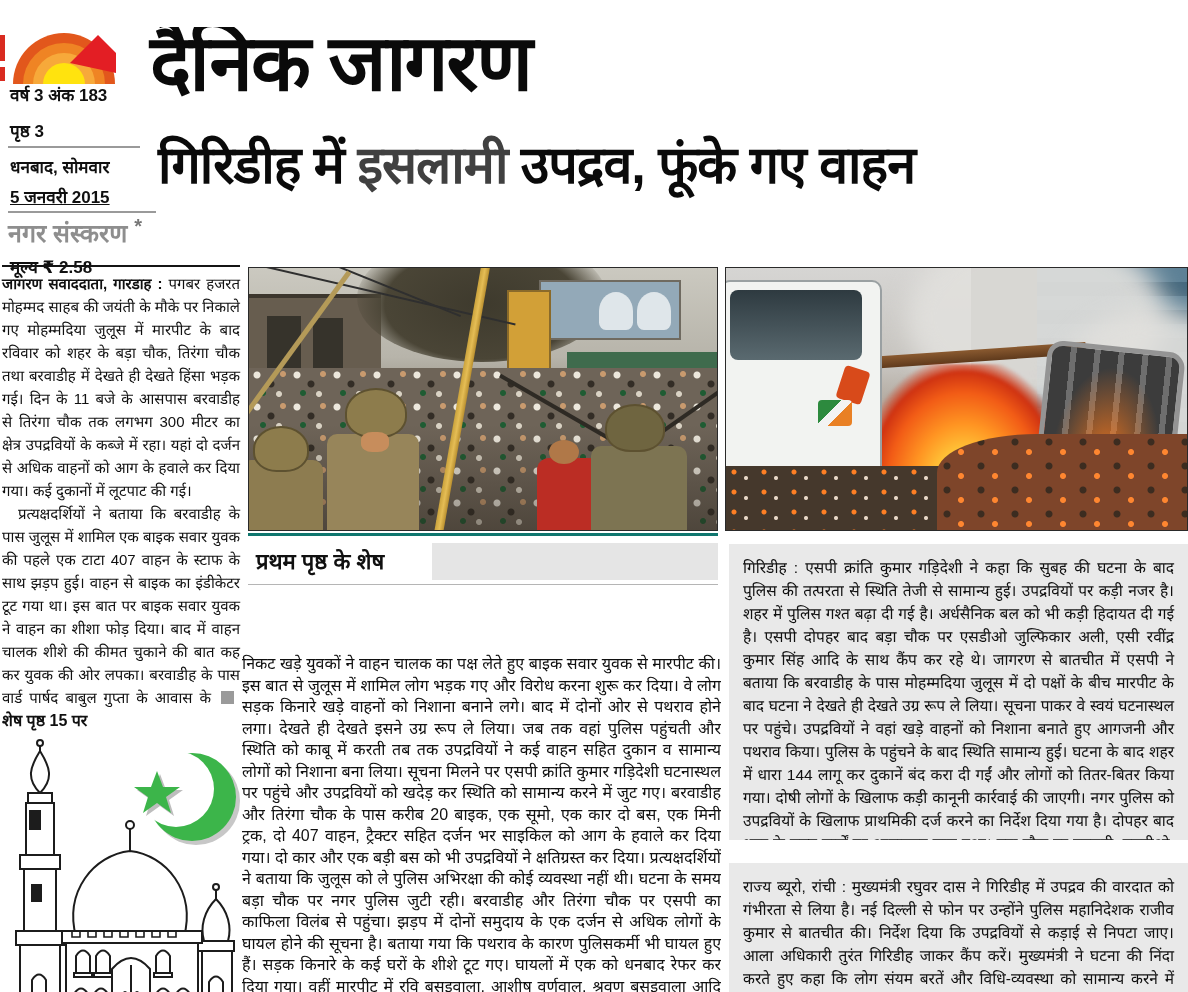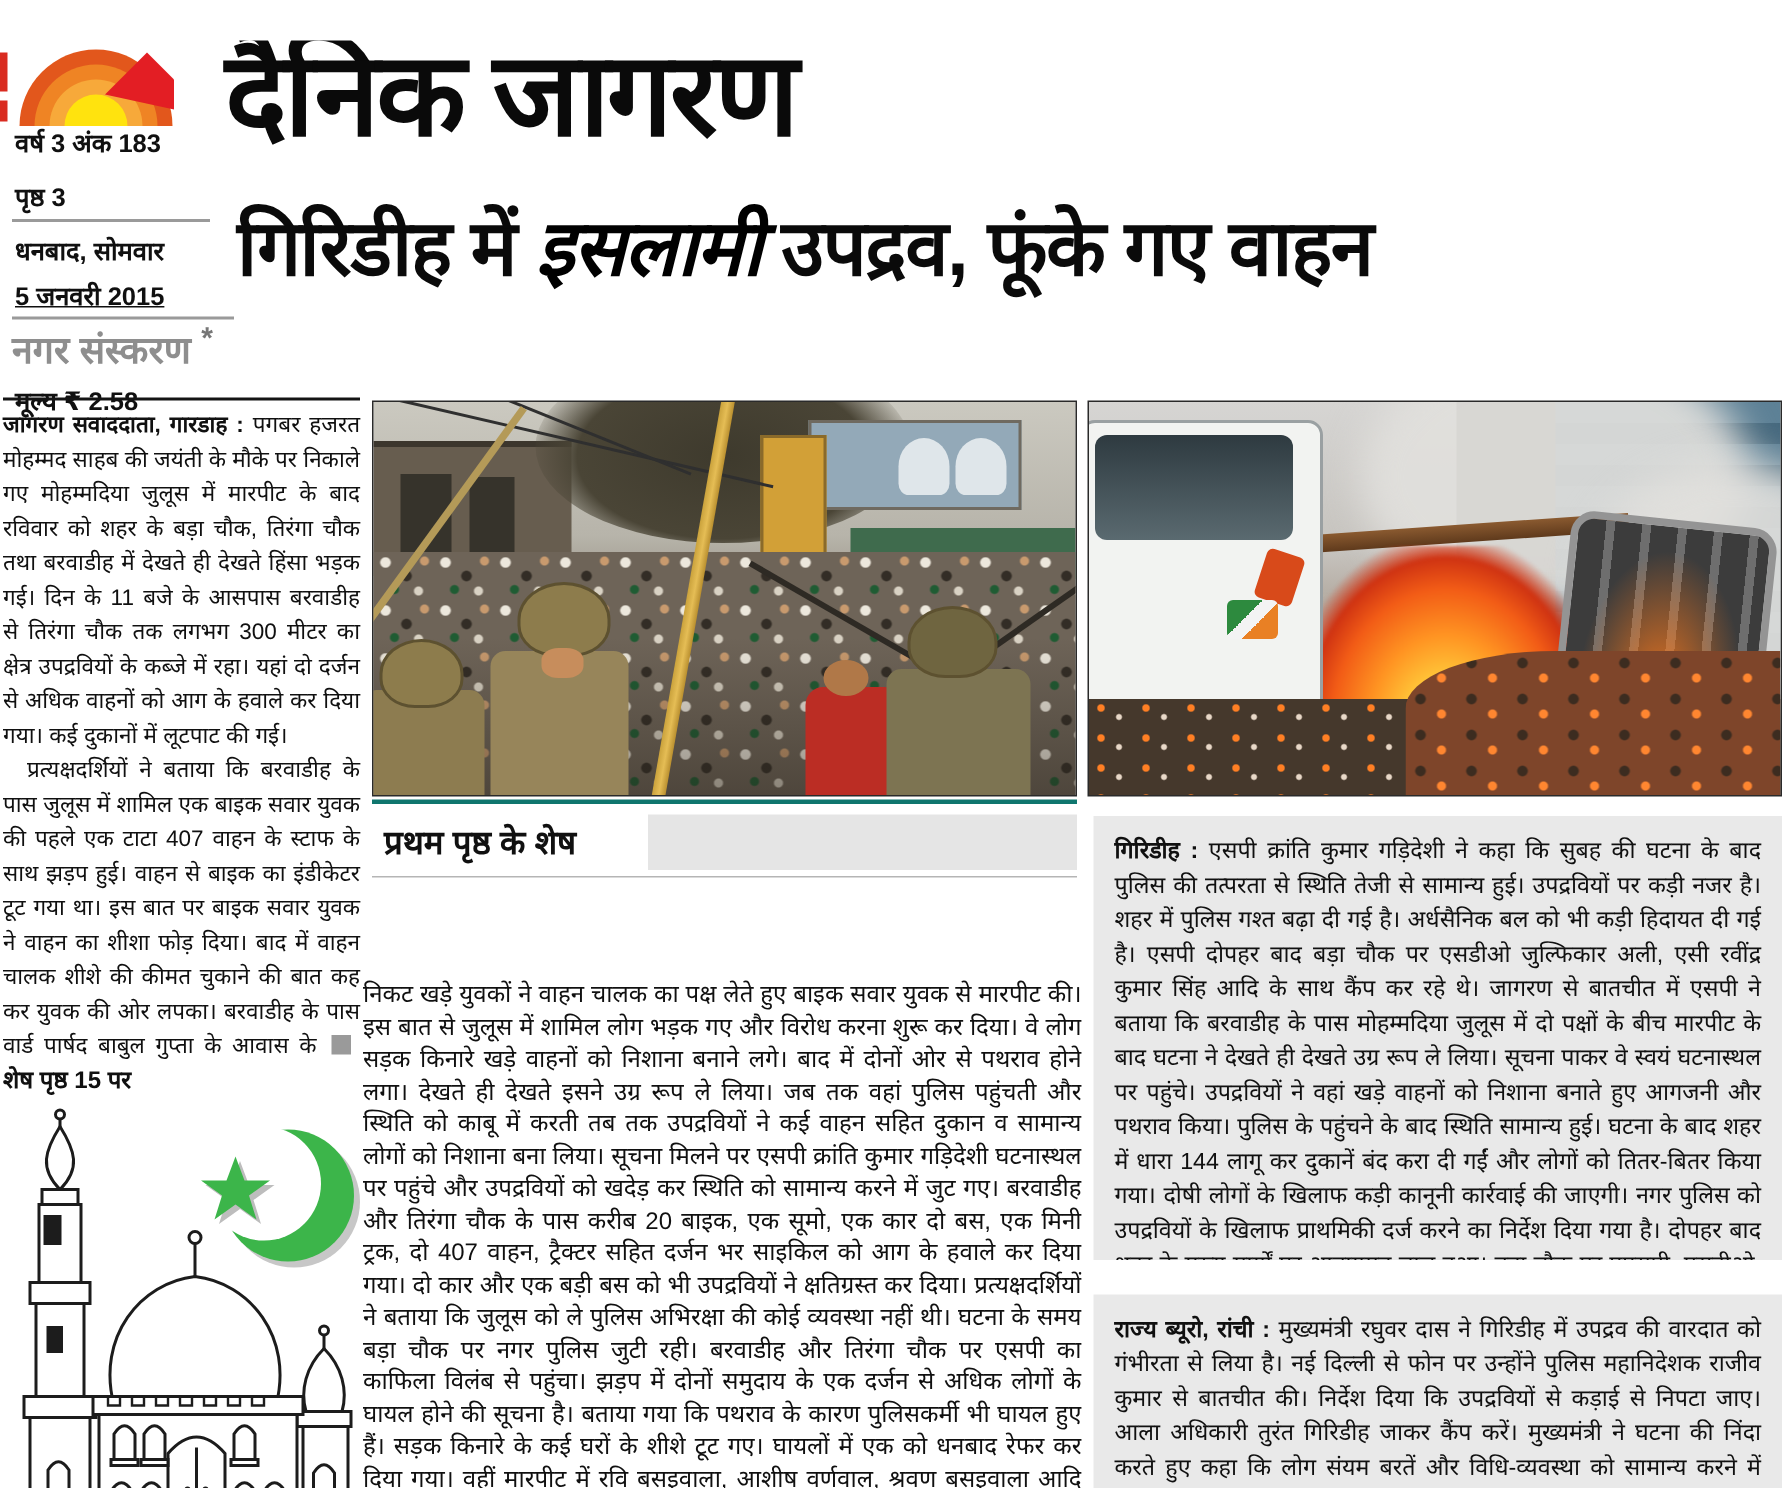--- a/index.html
+++ b/index.html
@@ -4,21 +4,21 @@
 <style>
   html,body{margin:0;padding:0;background:#fff;}
   #page{
     position:relative;width:1188px;height:992px;background:#fff;overflow:hidden;
     font-family:"Liberation Sans","DejaVu Sans",sans-serif;color:#101010;margin-top:27px;
   }
   .abs{position:absolute;}
   
   #masthead-title{left:150px;top:-16px;font-size:78px;font-weight:bold;letter-spacing:-2px;line-height:1.35;white-space:nowrap;color:#0a0a0a;}
   #headline{left:158px;top:100px;font-size:52px;font-weight:bold;letter-spacing:-1px;white-space:nowrap;color:#0a0a0a;}
-  #headline .hl-red{color:#000000;font-style:italic;}
+  #headline .hl-red{color:#404040;}
   
   .info{left:10px;font-weight:bold;font-size:17px;white-space:nowrap;}
   .info-rule{left:8px;height:2px;background:#9a9a9a;}
   #edition-line{left:8px;top:188px;font-size:25px;font-weight:bold;color:#8e8e8e;white-space:nowrap;}
   #edition-line .star{color:#777;font-size:20px;vertical-align:top;}
   .edge-mark{left:0;width:5px;background:#d92b20;}
   
   #sun-logo{left:12px;top:4px;width:104px;height:53px;}
   
   #lead-article{left:2px;top:238px;width:238px;border-top:2px solid #141414;padding-top:5px;
@@ -97,21 +97,21 @@
   #section-box{position:absolute;left:184px;top:7px;width:286px;height:37px;background:#e5e5e5;}
   #section-rule{position:absolute;left:0;top:48px;width:470px;height:1px;background:#b5b5b5;}
   #continued-subhead{left:250px;top:556px;font-size:37px;font-weight:bold;letter-spacing:-1px;white-space:nowrap;}
   #continued-body{left:242px;top:626px;width:479px;height:366px;overflow:hidden;
     font-size:16px;line-height:21.5px;text-align:justify;}
   
   .gray-block{background:#e9e9e9;box-sizing:border-box;padding:12px 14px;
     font-size:15.5px;line-height:23px;text-align:justify;overflow:hidden;}
   #sp-block{left:729px;top:517px;width:459px;height:296px;}
   #cm-block{left:729px;top:836px;width:459px;height:156px;}
-  .gray-block b{font-weight:bold;}
+  .gray-block b{font-weight:normal;}
   
   #mosque{left:0;top:708px;width:240px;height:284px;}
 </style>
 </head>
 <body>
 
 <div id="page">
 
   <div class="abs edge-mark" style="top:8px;height:26px;"></div>
   <div class="abs edge-mark" style="top:40px;height:14px;"></div>

